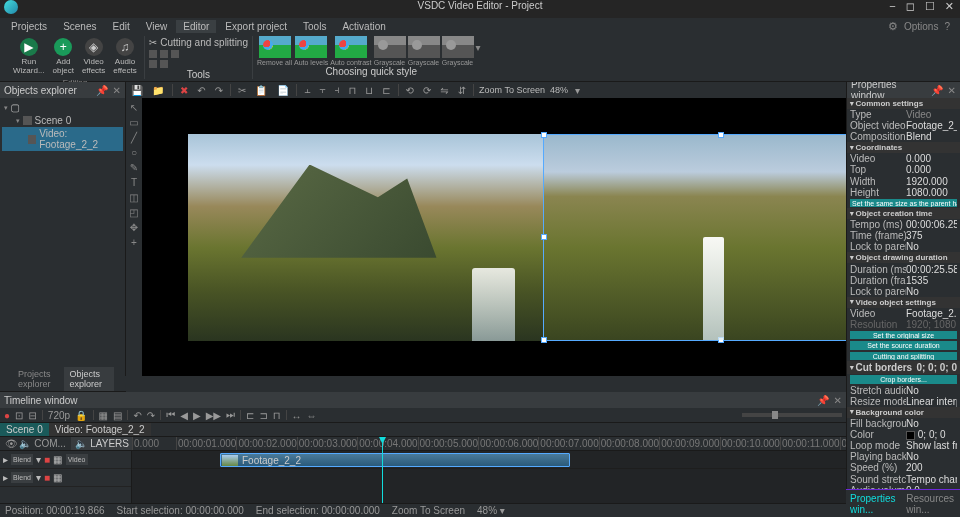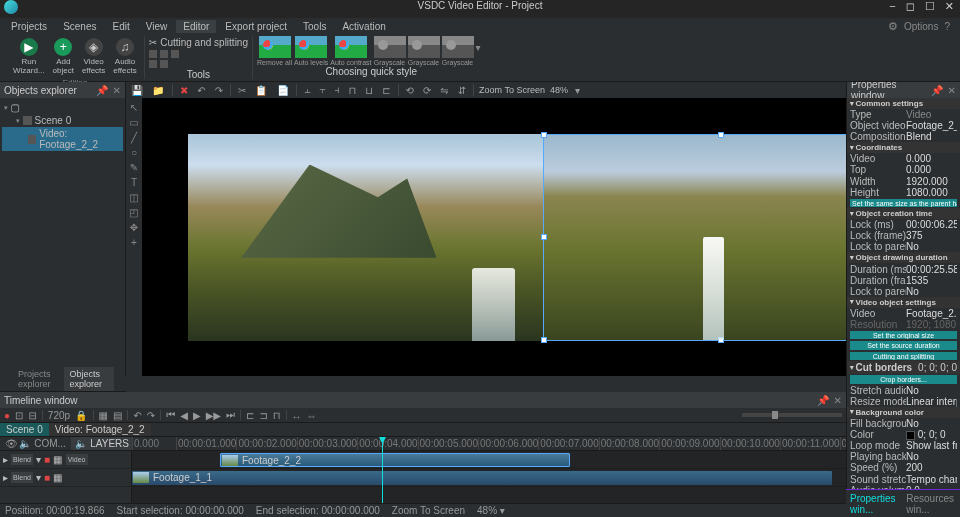--- a/index.html
+++ b/index.html
@@ -336,25 +336,25 @@
       <span class="k">Width</span>
       <span class="v">1920.000</span>
     </div>
   <div class="proprow">
       <span class="k">Height</span>
       <span class="v">1080.000</span>
     </div>
   <div class="propbtn">Set the same size as the parent has</div>
   <div class="propsec">Object creation time</div>
   <div class="proprow">
-      <span class="k">Lock (ms)</span>
+      <span class="k">Tempo (ms)</span>
       <span class="v">00:00:06.250</span>
     </div>
   <div class="proprow">
-      <span class="k">Lock (frame)</span>
+      <span class="k">Time (frame)</span>
       <span class="v">375</span>
     </div>
   <div class="proprow">
       <span class="k">Lock to paren</span>
       <span class="v">No</span>
     </div>
   <div class="propsec">Object drawing duration</div>
   <div class="proprow">
       <span class="k">Duration (ms</span>
       <span class="v">00:00:25.583</span>
@@ -374,21 +374,21 @@
     </div>
   <div class="proprow" style="color:#666">
       <span class="k">Resolution</span>
       <span class="v" style="color:#666">1920; 1080</span>
     </div>
   <div class="propbtn">Set the original size</div>
   <div class="propbtn">Set the source duration</div>
   <div class="propbtn">Cutting and splitting</div>
   <div class="propsec">
       <span>Cut borders</span>
-      <span style="margin-left:auto;font-weight:normal">0; 0; 0; 0</span>
+      <span style="margin-left:auto;font-weight:bold">0; 0; 0; 0</span>
     </div>
   <div class="propbtn">Crop borders...</div>
   <div class="proprow">
       <span class="k">Stretch audio</span>
       <span class="v">No</span>
     </div>
   <div class="proprow">
       <span class="k">Resize mode</span>
       <span class="v">Linear interpolatio</span>
     </div>
@@ -514,23 +514,20 @@
             <span>00:00:08.000</span>
             <span>00:00:09.000</span>
             <span>00:00:10.000</span>
             <span>00:00:11.000</span>
             <span>00:00:12.000</span>
           </div>
       </div>
       <div class="track-row">
         <div class="clip c1" style="left:88px;width:350px"><div class="th"></div><span style="margin-left:18px">Footage_2_2</span></div>
       </div>
-      <div class="track-row">
-        <div class="clip c2" style="left:0;width:700px"><div class="th"></div><span style="margin-left:18px">Footage_1_1</span></div>
-      </div>
       <div class="playhead"></div>
     </div>
   </div>
 </div>
 
 <div class="statusbar">
   <span class="sb"><span>Position:</span> <span>00:00:19.866</span></span>
   <span class="sb"><span>Start selection:</span> <span>00:00:00.000</span></span>
   <span class="sb"><span>End selection:</span> <span>00:00:00.000</span></span>
   <span class="sb"><span>Zoom To Screen</span></span>

